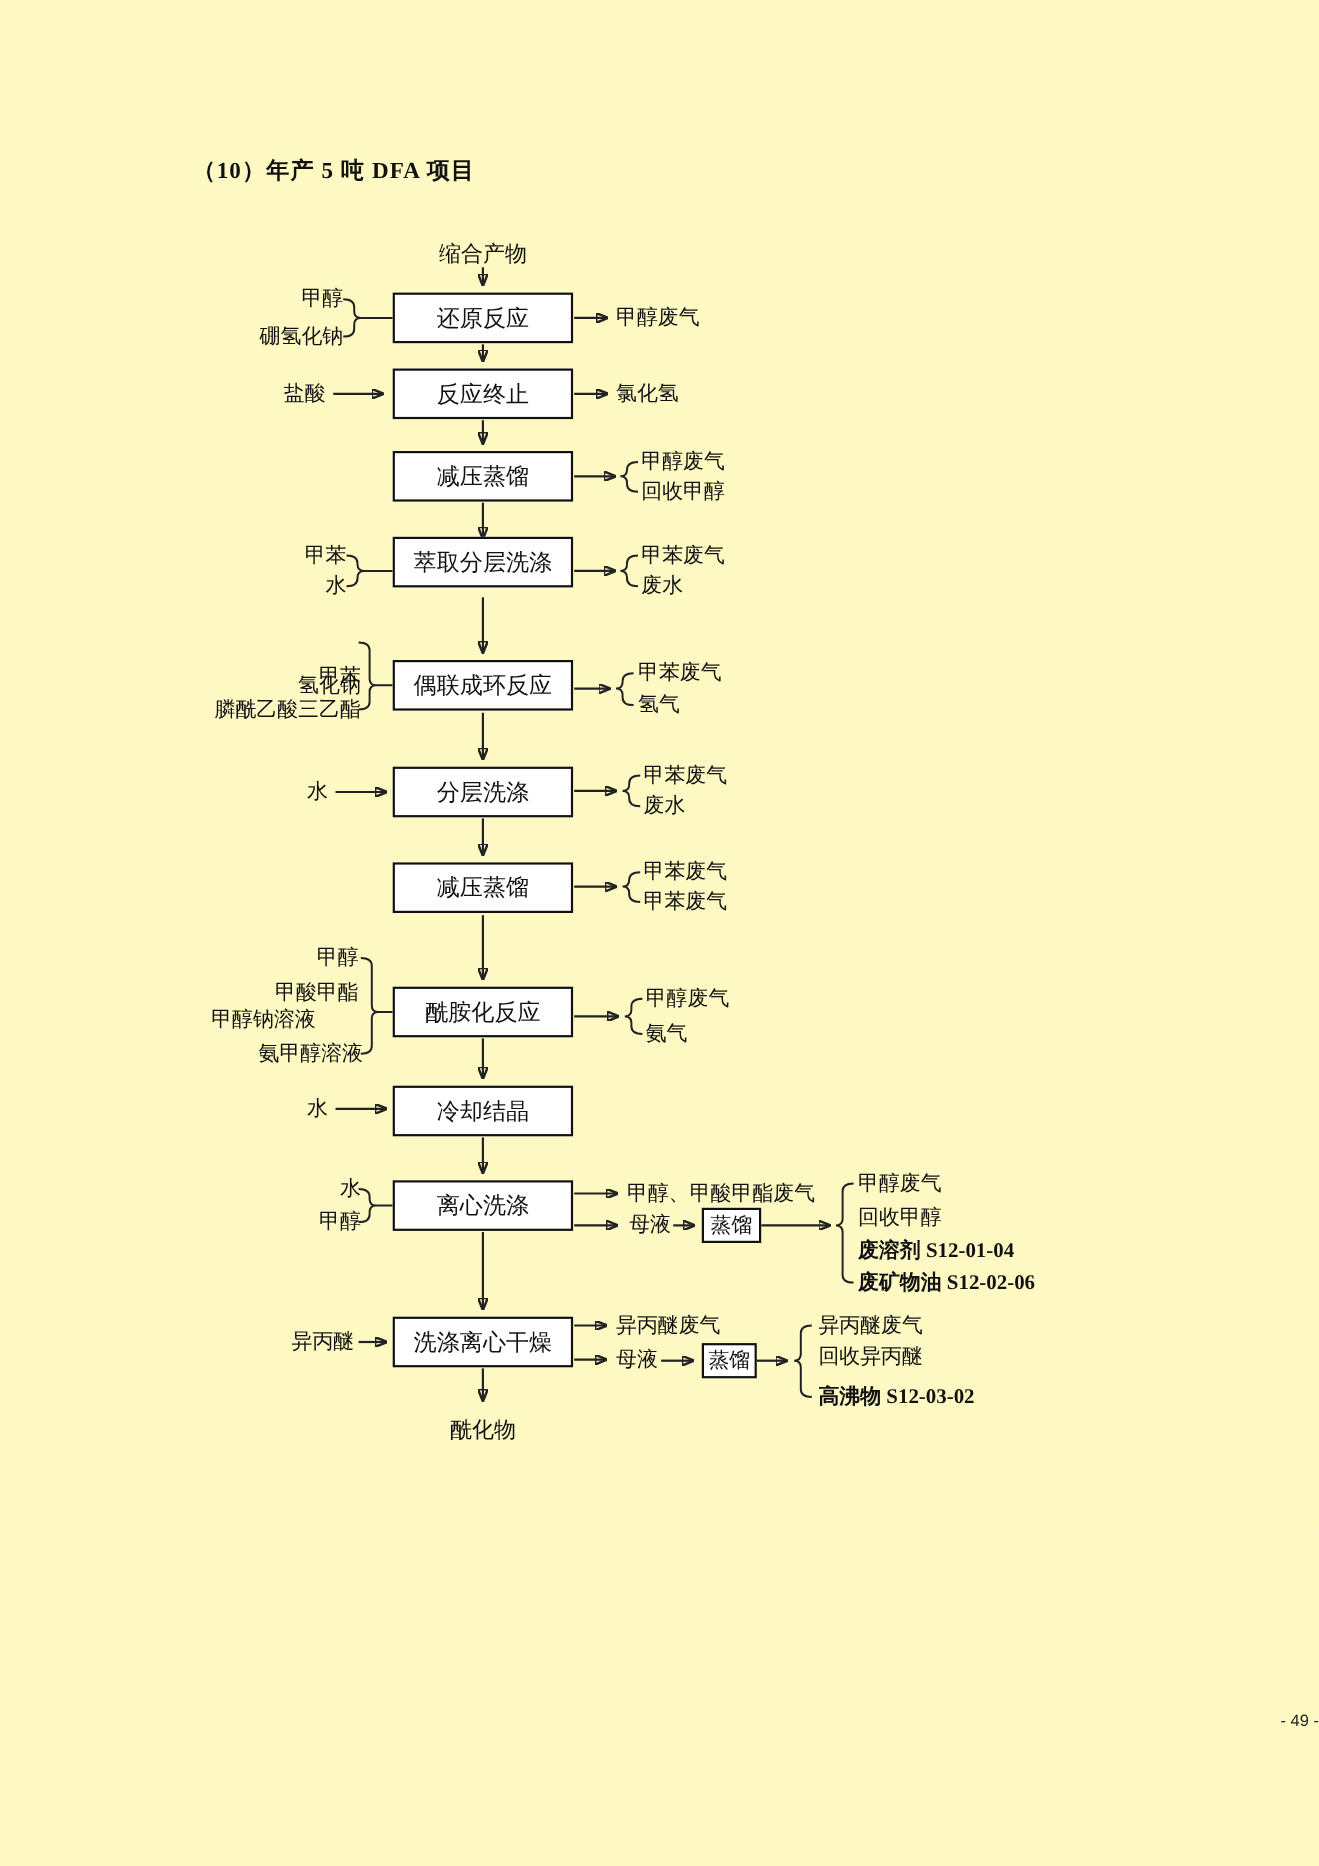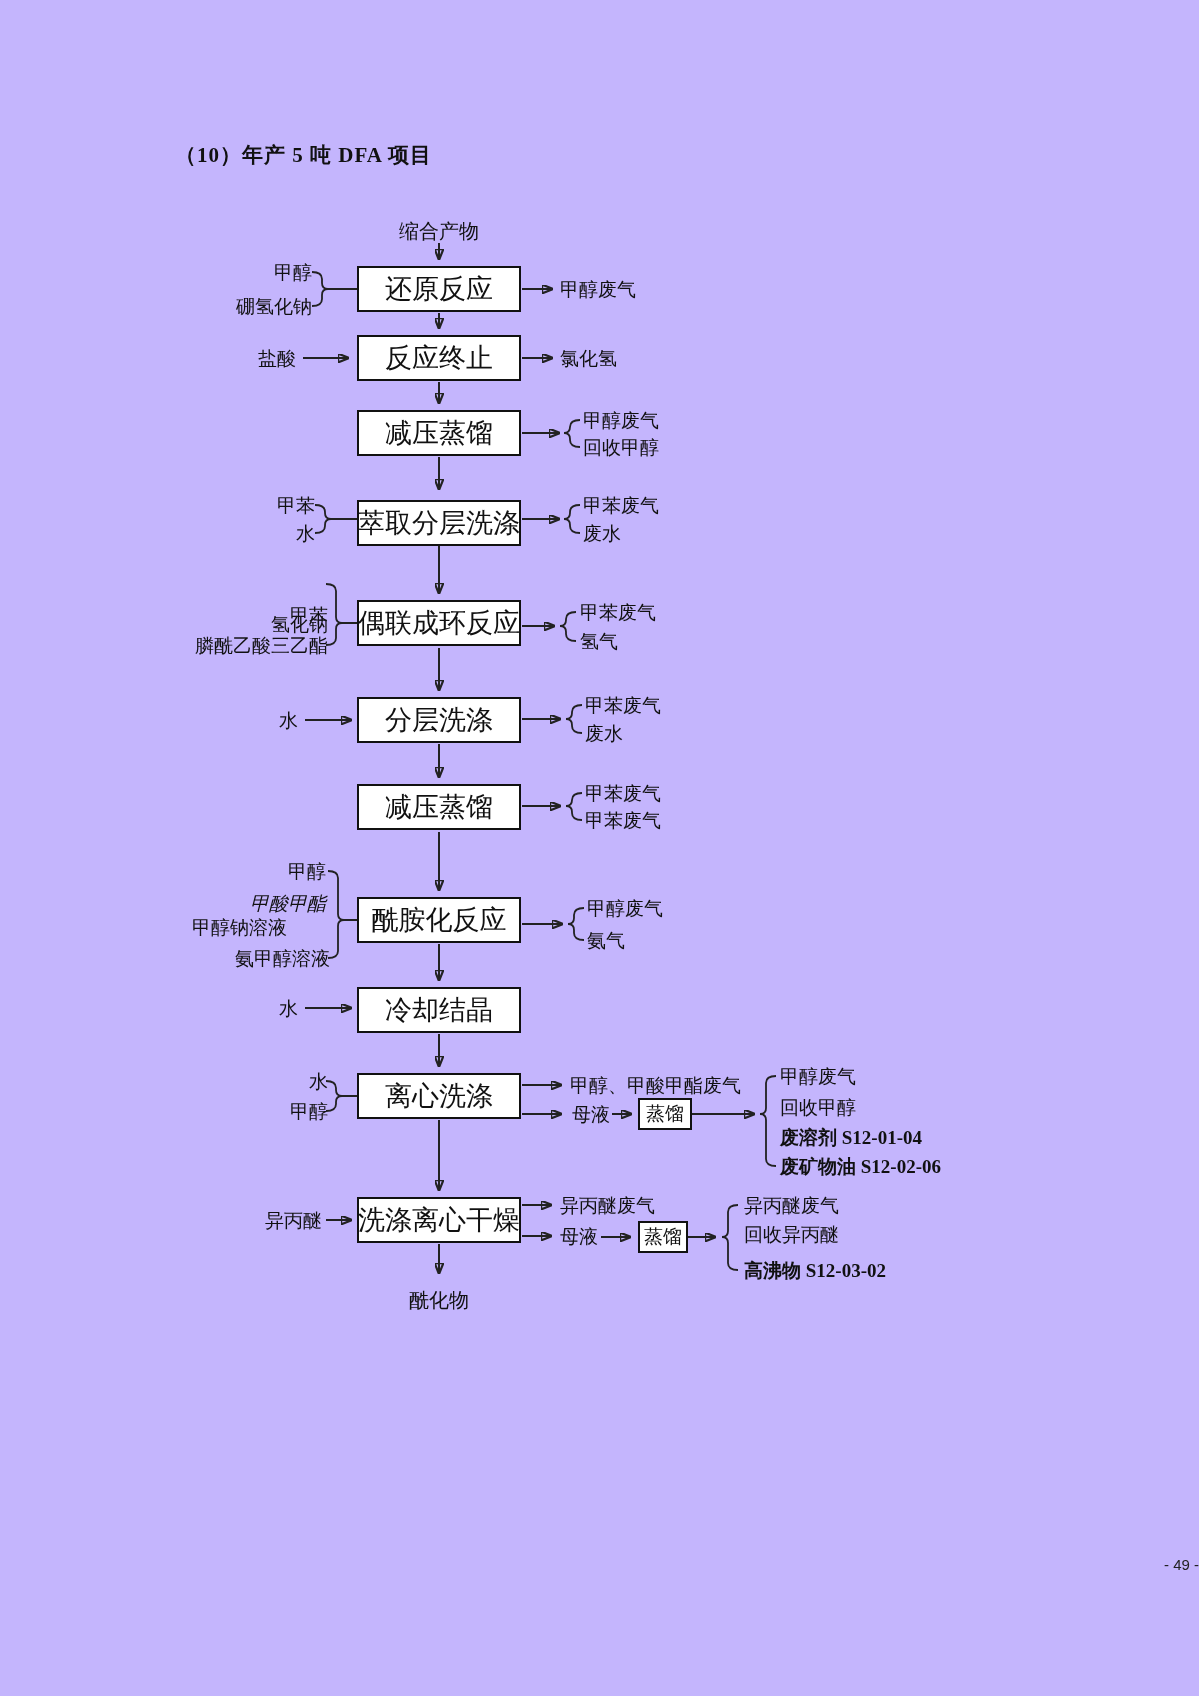--- a/index.html
+++ b/index.html
@@ -1,27 +1,27 @@
 <!DOCTYPE html>
 <html><head>
 <meta charset="utf-8">
 <style>
   html,body{margin:0;padding:0;background:#ffffff;}
-  .page{position:relative;width:1199px;height:1696px;background:#c4b5fd;
+  .page{position:relative;width:1199px;height:1696px;background:#fef9c3;
         font-family:"Liberation Serif",serif;color:#111;overflow:hidden;}
   .title{position:absolute;left:175px;top:141px;font-size:21px;font-weight:bold;
          letter-spacing:1px;white-space:nowrap;}
   .lb{position:absolute;font-size:19px;line-height:1;white-space:nowrap;
       transform:translateY(-50%);}
   .bold{font-weight:bold;}
   .cn{position:absolute;left:357px;width:164px;text-align:center;font-size:20px;
       line-height:1;transform:translateY(-50%);white-space:nowrap;}
   .pbox{position:absolute;left:357px;width:164px;height:46px;border:2px solid #111;
         background:#fff;box-sizing:border-box;display:flex;align-items:center;
-        justify-content:center;font-size:27px;white-space:nowrap;}
+        justify-content:center;font-size:21px;white-space:nowrap;}
   .dbox{position:absolute;border:2px solid #111;background:#fff;box-sizing:border-box;
         display:flex;align-items:center;justify-content:center;font-size:19px;white-space:nowrap;}
   .footer{position:absolute;left:0;right:0;top:1556px;text-align:right;font-size:15px;
           font-family:"Liberation Sans",sans-serif;color:#222;}
   svg.wires{position:absolute;left:0;top:0;}
   .wires path,.wires line{stroke:#222;stroke-width:2;fill:none;}
   .wires path.brace{stroke-width:1.8;}
 </style>
 </head>
 <body>
@@ -97,21 +97,21 @@
   </svg>
 
   <div class="title">（10）年产 5 吨 DFA 项目</div>
 
   <div class="cn" style="top:231px;">缩合产物</div>
   <div class="cn" style="top:1300px;">酰化物</div>
 
   <div class="pbox" style="top:266px;">还原反应</div>
   <div class="pbox" style="top:335px;">反应终止</div>
   <div class="pbox" style="top:410px;">减压蒸馏</div>
-  <div class="pbox" style="top:500px;text-align:center;">萃取分层洗涤</div>
+  <div class="pbox" style="top:488px;text-align:center;">萃取分层洗涤</div>
   <div class="pbox" style="top:600px;">偶联成环反应</div>
   <div class="pbox" style="top:697px;">分层洗涤</div>
   <div class="pbox" style="top:784px;">减压蒸馏</div>
   <div class="pbox" style="top:897px;">酰胺化反应</div>
   <div class="pbox" style="top:987px;">冷却结晶</div>
   <div class="pbox" style="top:1073px;">离心洗涤</div>
   <div class="pbox" style="top:1197px;">洗涤离心干燥</div>
 
   <div class="dbox" style="left:638px;top:1098px;width:54px;height:32px;">蒸馏</div>
   <div class="dbox" style="left:638px;top:1221px;width:50px;height:32px;">蒸馏</div>
@@ -119,21 +119,21 @@
   <div class="lb" style="right:887px;top:272px;">甲醇</div>
   <div class="lb" style="right:887px;top:306px;">硼氢化钠</div>
   <div class="lb" style="right:903px;top:358px;">盐酸</div>
   <div class="lb" style="right:884px;top:505px;">甲苯</div>
   <div class="lb" style="right:884px;top:533px;">水</div>
   <div class="lb" style="right:871px;top:584px;margin-top:40px;">氢化钠</div>
   <div class="lb" style="right:871px;top:615px;">甲苯</div>
   <div class="lb" style="right:871px;top:645px;">膦酰乙酸三乙酯</div>
   <div class="lb" style="right:901px;top:720px;">水</div>
   <div class="lb" style="right:873px;top:871px;">甲醇</div>
-  <div class="lb" style="right:873px;top:903px;font-style:italic;">甲酸甲酯</div>
+  <div class="lb" style="right:873px;top:903px;">甲酸甲酯</div>
   <div class="lb" style="right:912px;top:927px;">甲醇钠溶液</div>
   <div class="lb" style="right:869px;top:958px;">氨甲醇溶液</div>
   <div class="lb" style="right:901px;top:1008px;">水</div>
   <div class="lb" style="right:871px;top:1081px;">水</div>
   <div class="lb" style="right:871px;top:1111px;">甲醇</div>
   <div class="lb" style="right:877px;top:1220px;">异丙醚</div>
 
   <div class="lb" style="left:560px;top:289px;">甲醇废气</div>
   <div class="lb" style="left:560px;top:358px;">氯化氢</div>
   <div class="lb" style="left:583px;top:420px;">甲醇废气</div>

